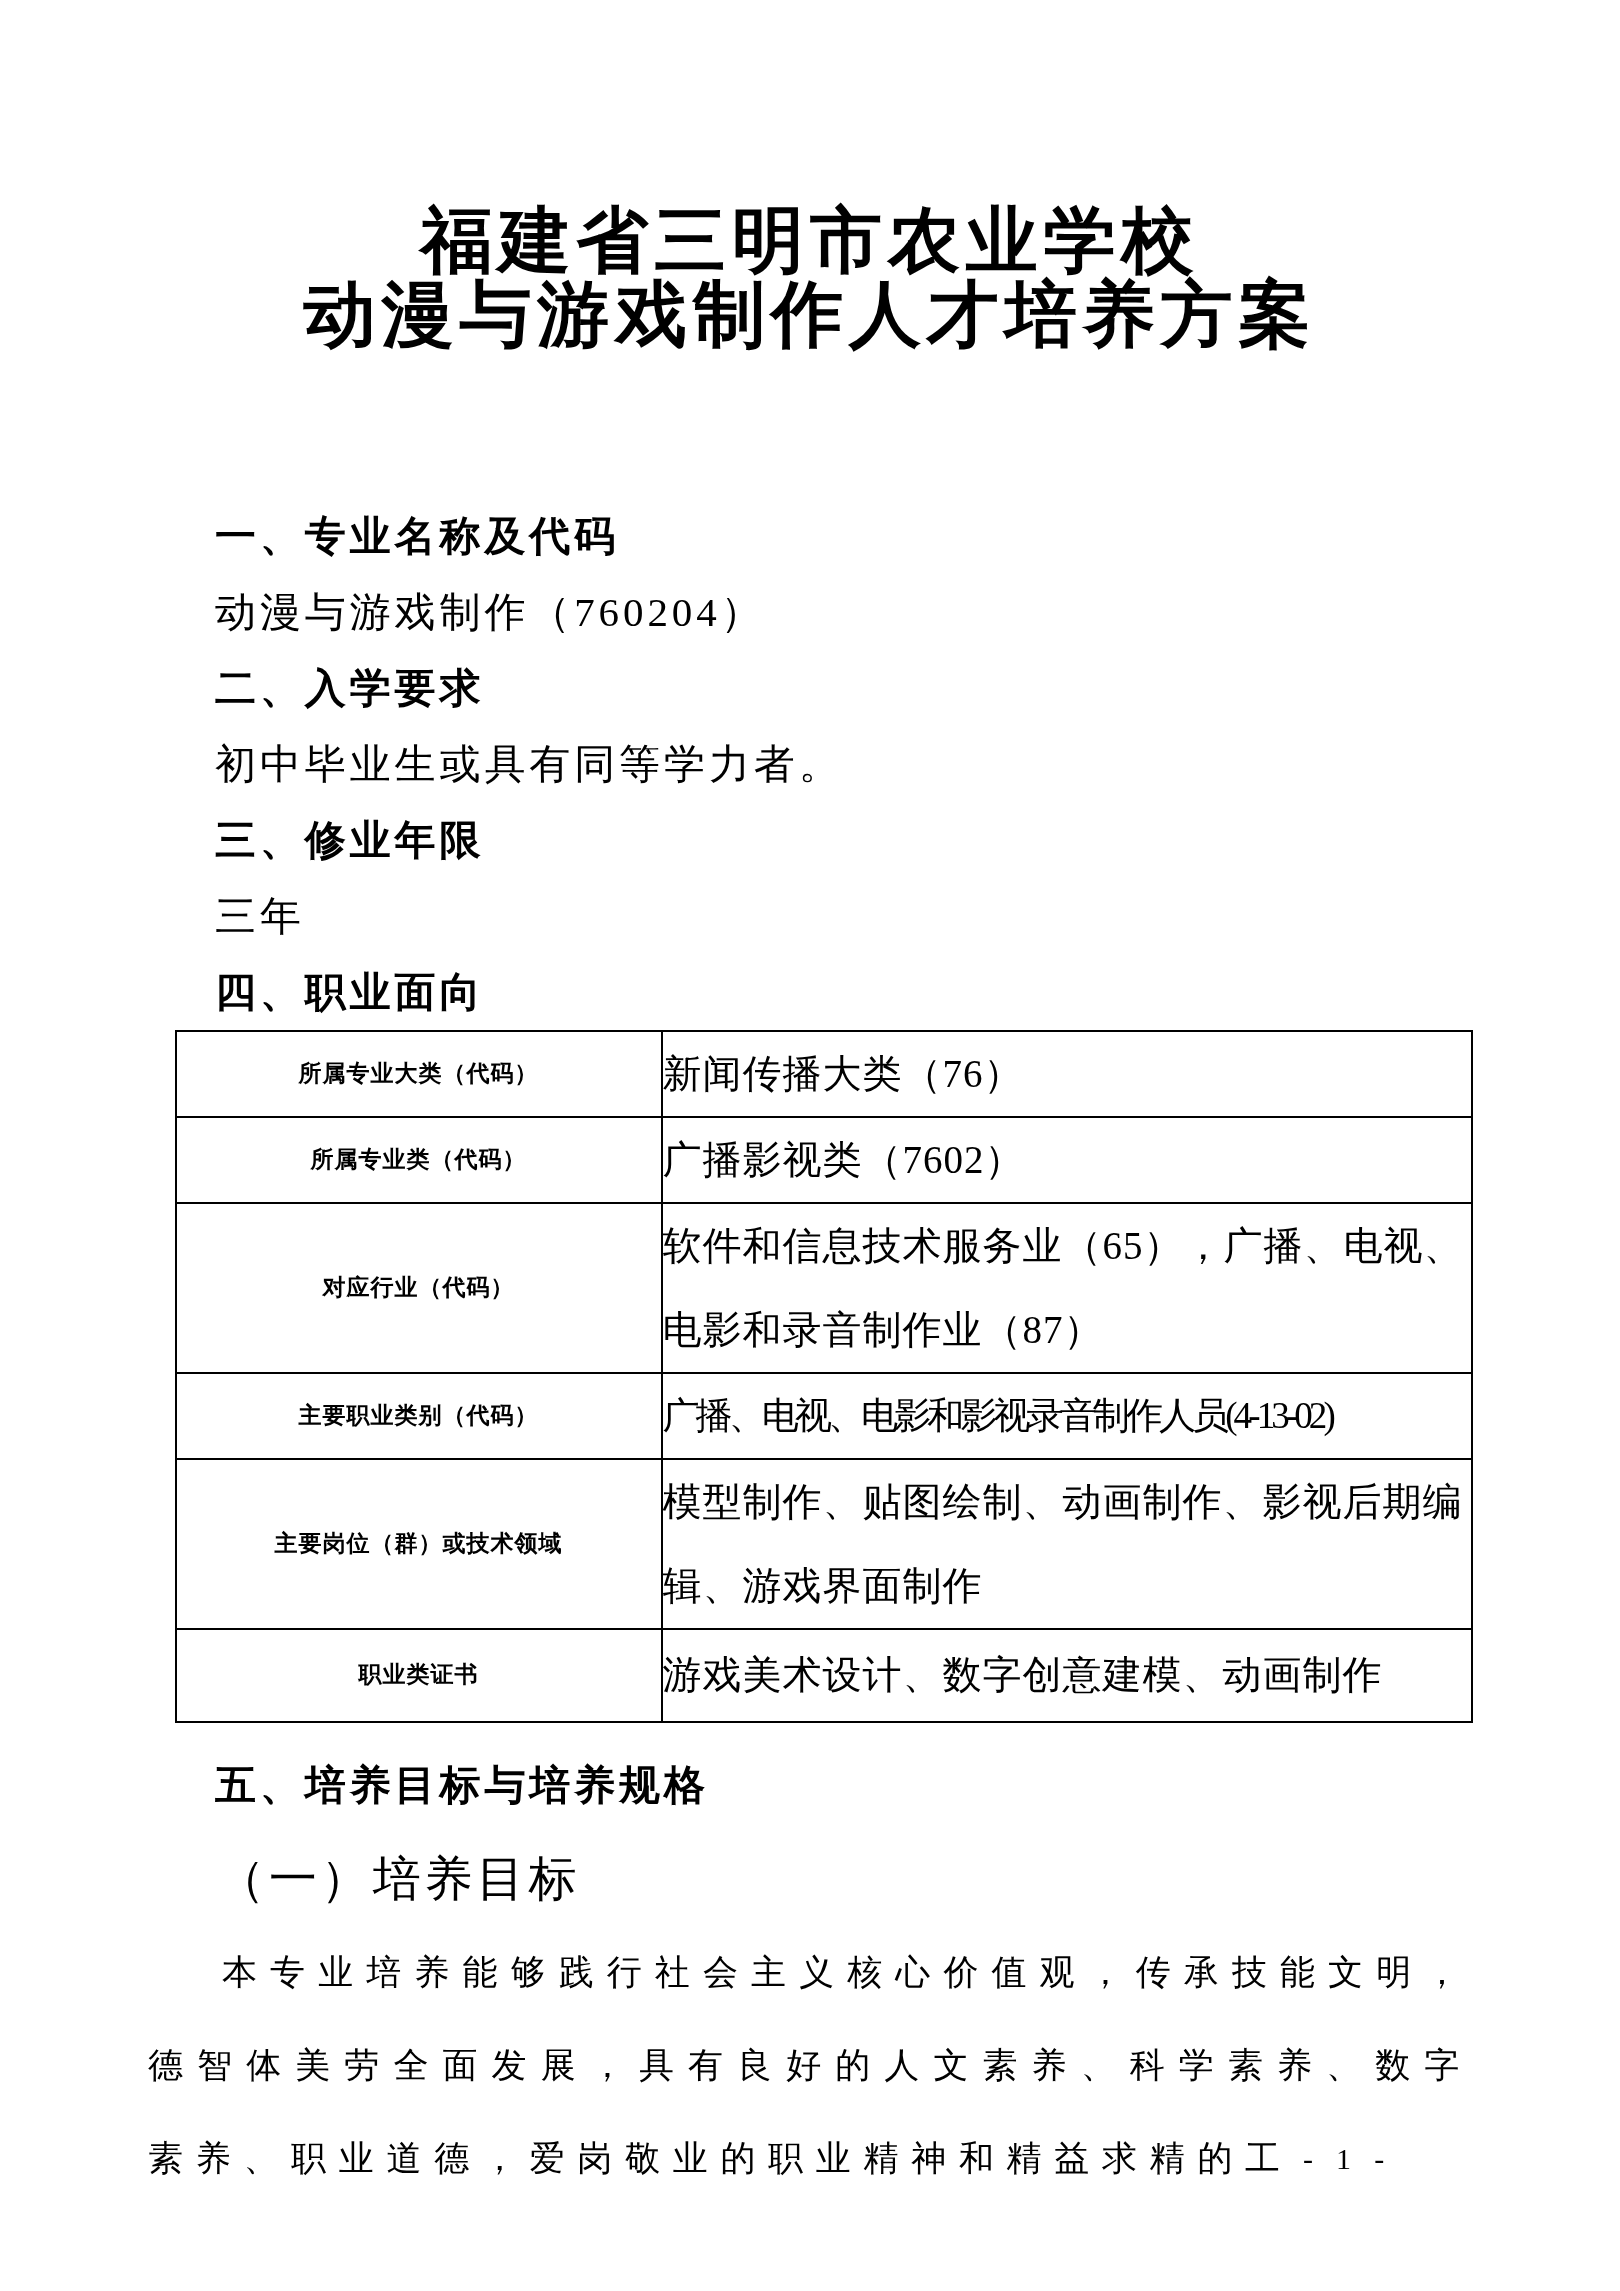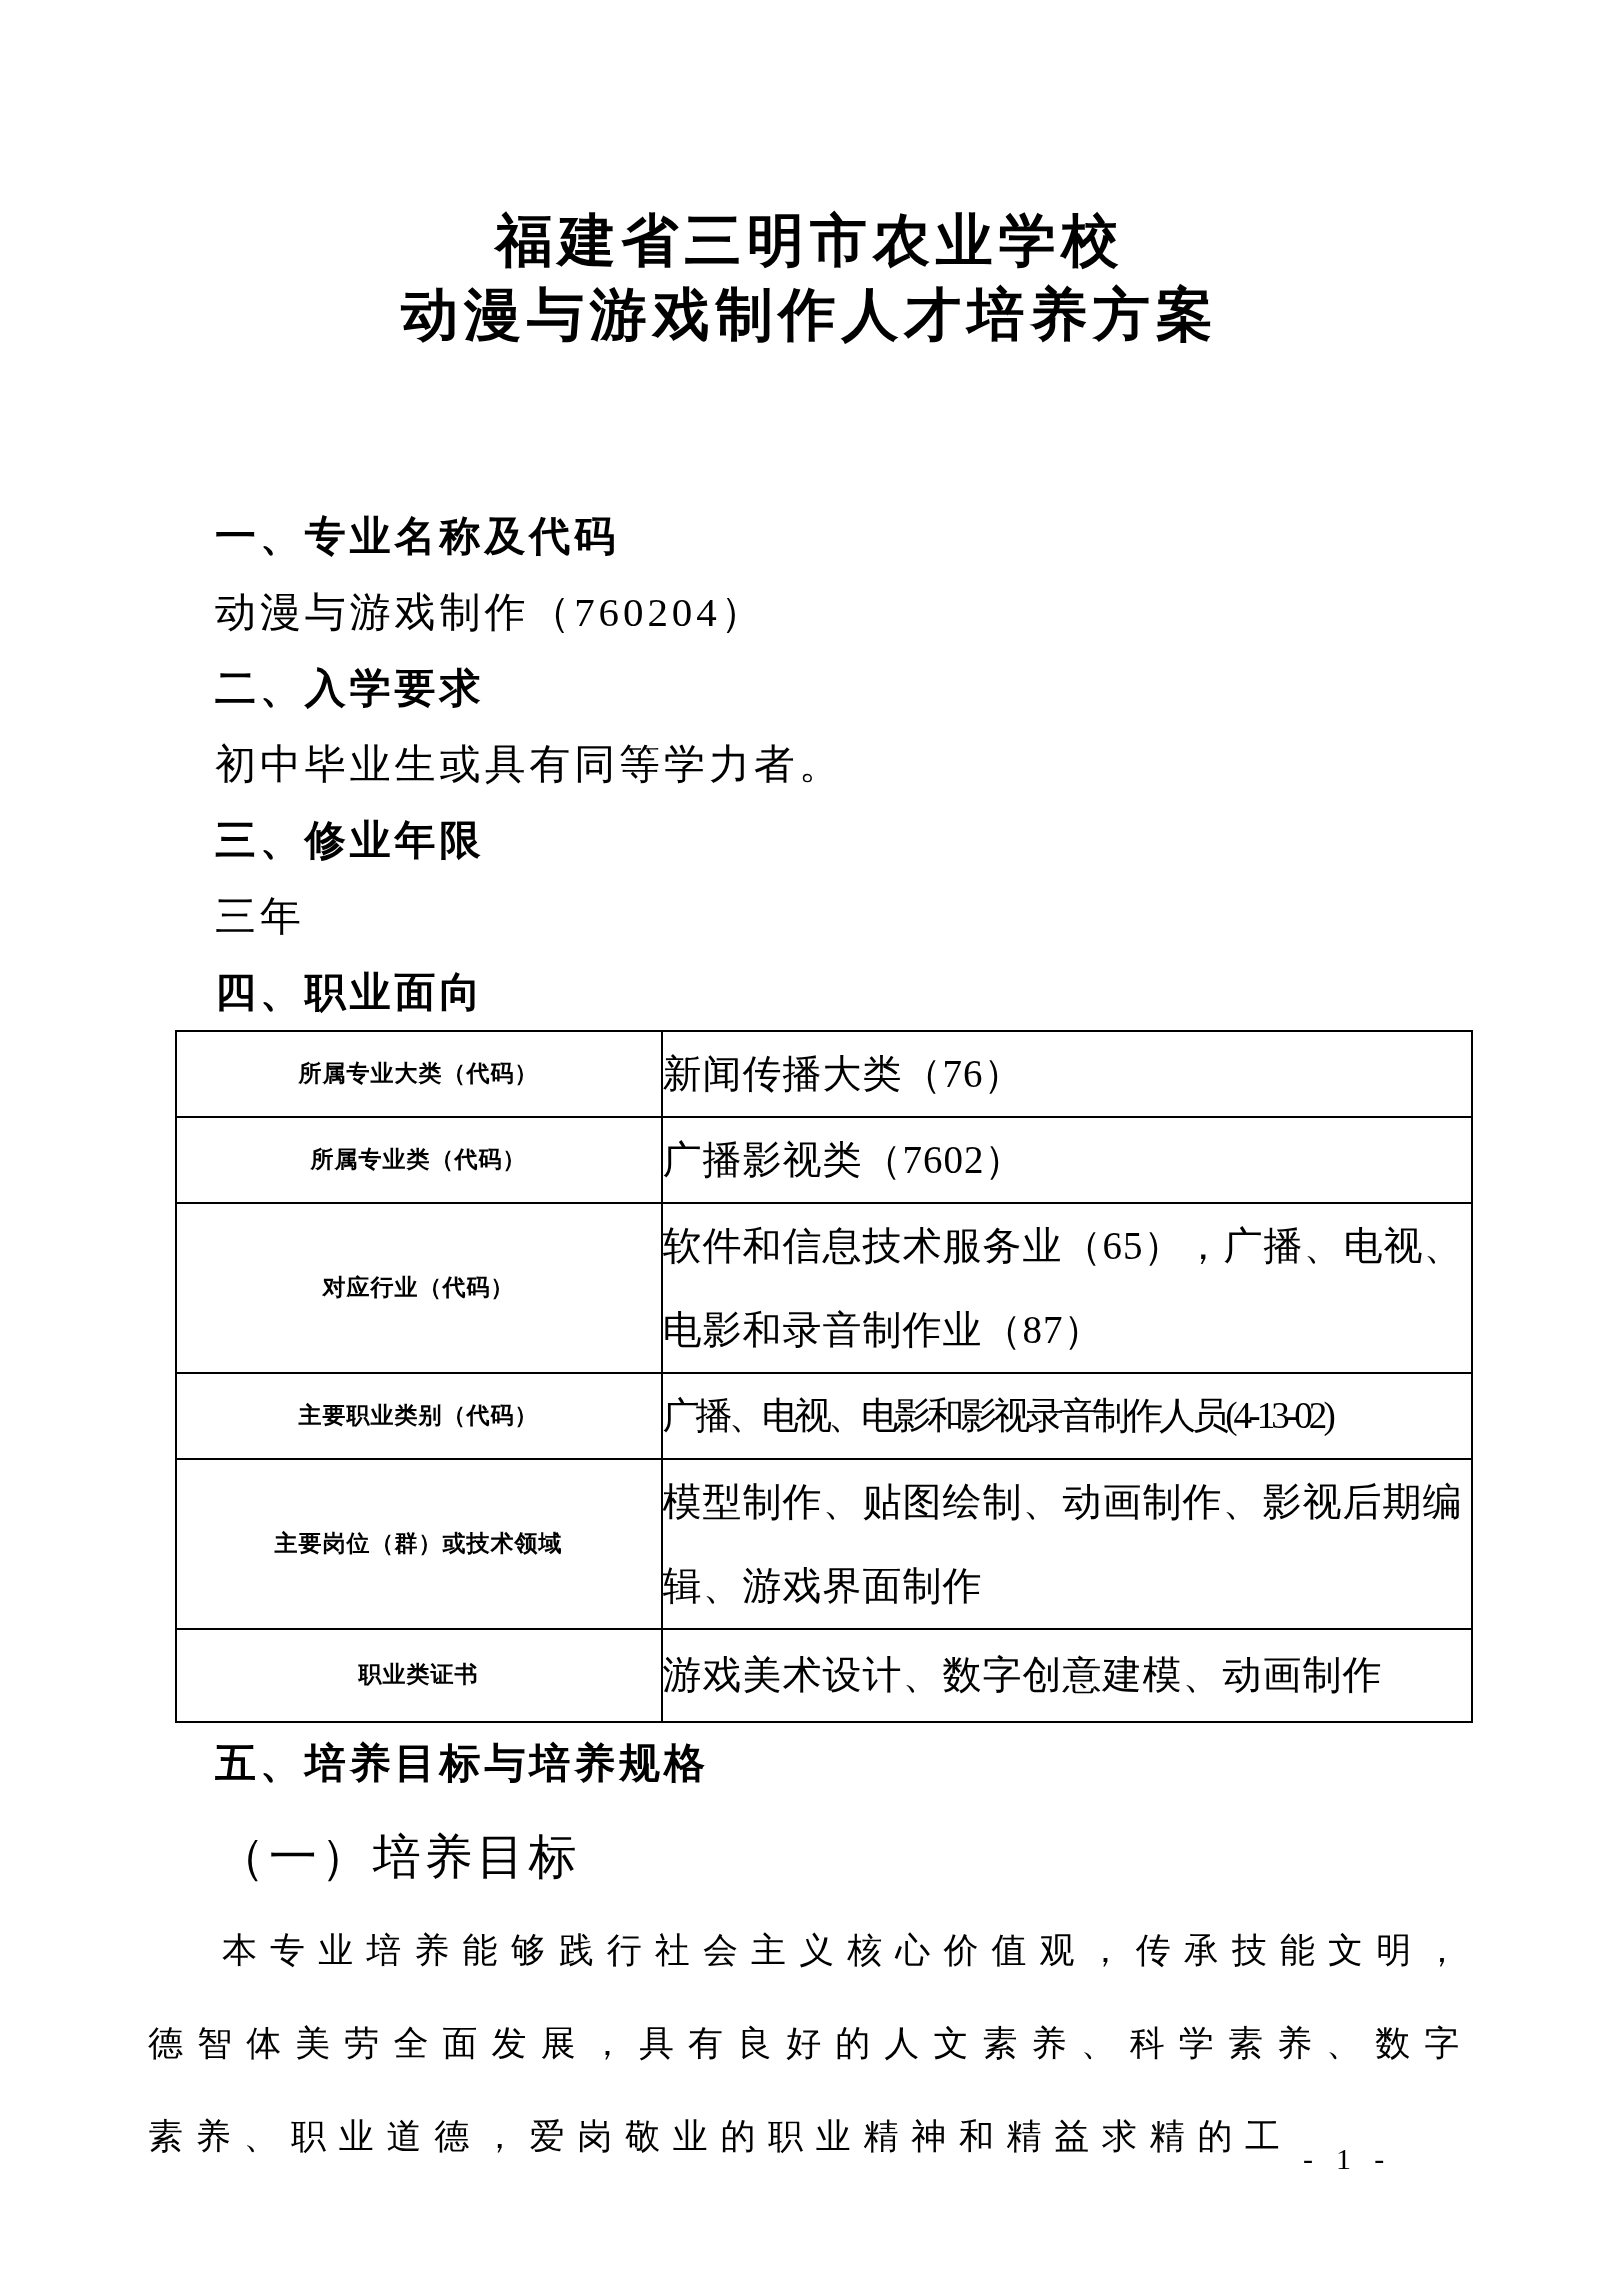--- a/index.html
+++ b/index.html
@@ -12,21 +12,21 @@
     color: #000000;
     font-family: "Liberation Serif", serif;
     overflow: hidden;
   }
   .content { padding: 204px 148px 0 148px; }
 
   .doc-title {
     text-align: center;
     font-family: "Liberation Serif", serif;
     font-weight: 700;
-    font-size: 57px;
+    font-size: 72px;
     line-height: 74px;
     letter-spacing: 5.9px;
   }
 
   .sec-heading {
     font-family: Liberation Sans, sans-serif;
     font-weight: 700;
     font-size: 41px;
     height: 47px;
     line-height: 47px;
@@ -155,21 +155,21 @@
         <td class="row-label">主要岗位（群）或技术领域</td>
         <td class="row-value">模型制作、贴图绘制、动画制作、影视后期编辑、游戏界面制作</td>
       </tr>
       <tr>
         <td class="row-label">职业类证书</td>
         <td class="row-value">游戏美术设计、数字创意建模、动画制作</td>
       </tr>
     </tbody>
       </table>
 
-    <div class="sec-heading" style="margin-top:17px;">五、培养目标与培养规格</div>
+    <div class="sec-heading" style="margin-top:39px;">五、培养目标与培养规格</div>
     <div class="sub-heading">（一）培养目标</div>
     <p class="paragraph">本专业培养能够践行社会主义核心价值观，传承技能文明，德智体美劳全面发展，具有良好的人文素养、科学素养、数字素养、职业道德，爱岗敬业的职业精神和精益求精的工</p>
 
   </div>
 
   <div class="page-number">- 1 -</div>
 </div>
 
 
 </body></html>

